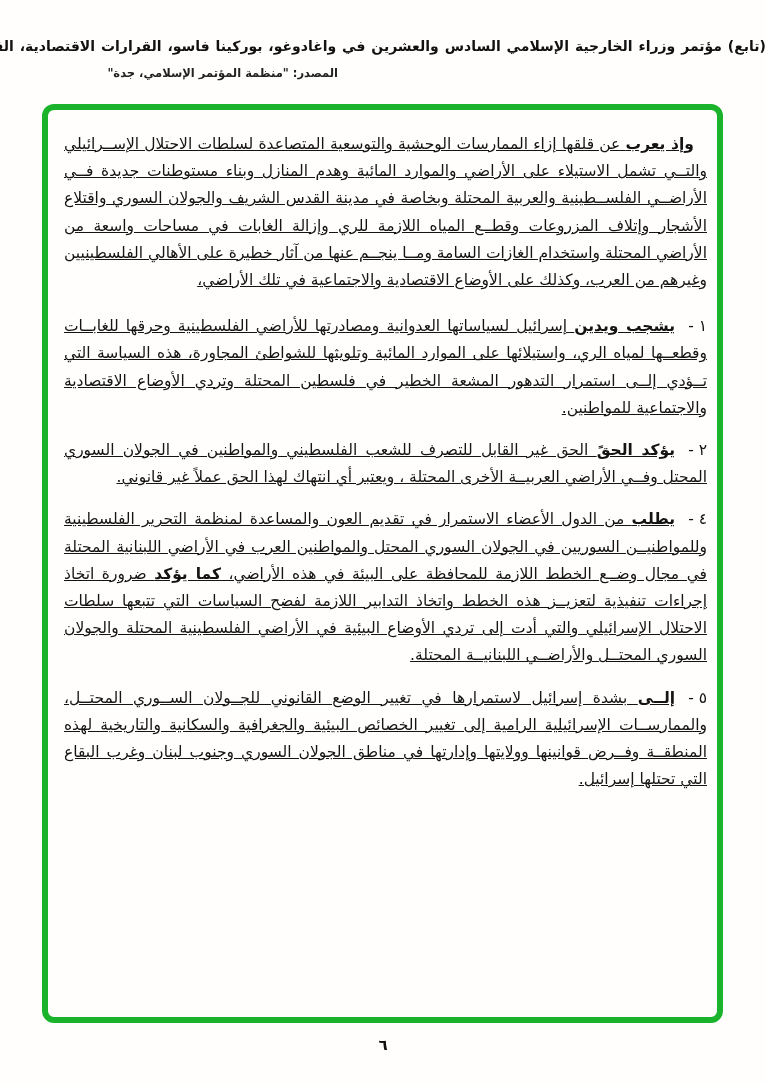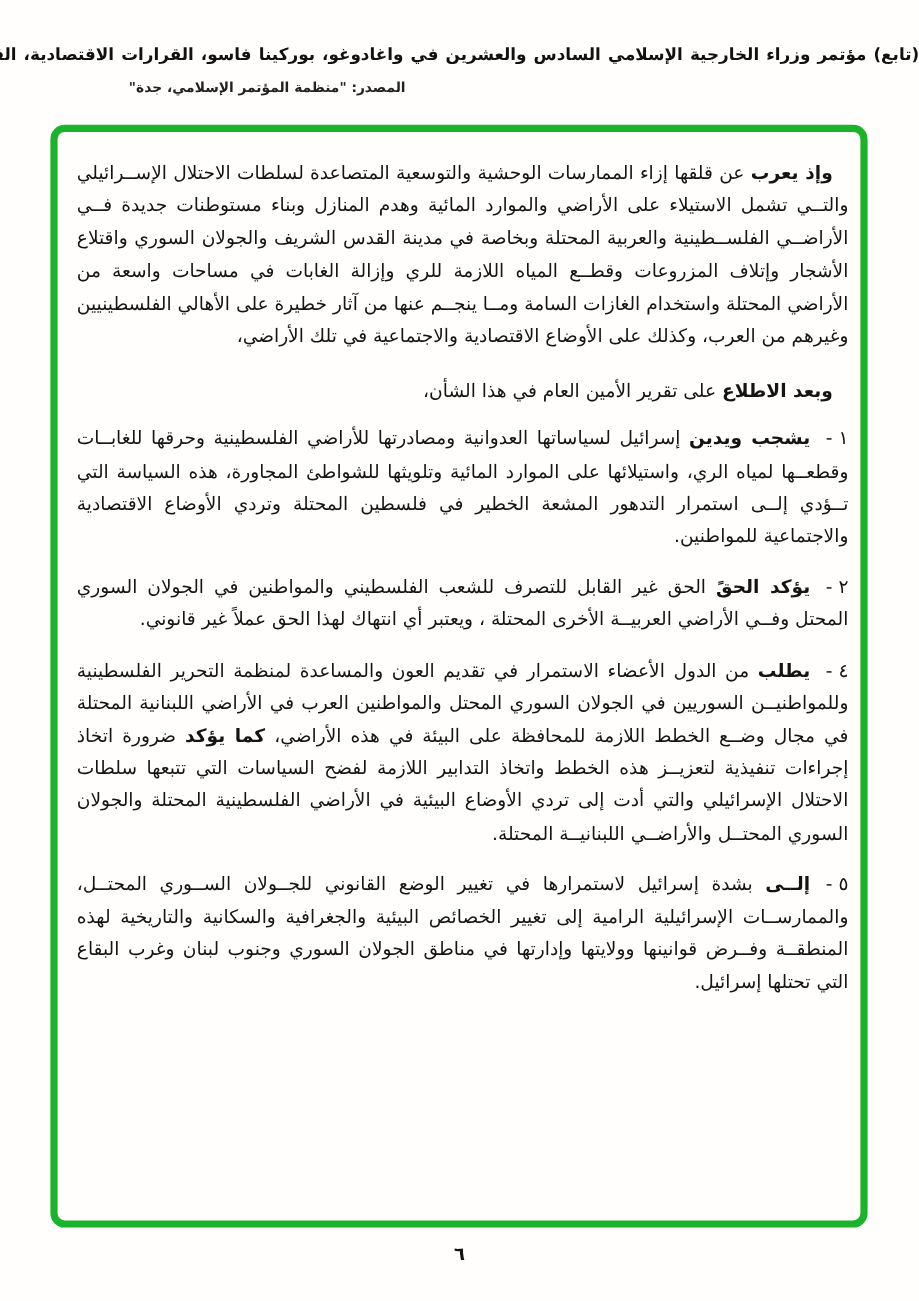--- a/index.html
+++ b/index.html
@@ -57,20 +57,21 @@
     border-radius: 12px;
     padding: 21px 10px 0 16px;
     background: #fffefd;
   }
   .doc-text {
     direction: rtl;
     text-align: justify;
     font-size: 15.5px;
     line-height: 27.2px;
     color: #141414;
+    text-decoration: underline;
   }
   .doc-text p {
     margin: 0 0 19px 0;
     text-indent: 13px;
   }
   .doc-text p.pre-last {
     margin-bottom: 12px;
   }
   .item {
     margin: 0 0 15px 0;
@@ -101,21 +102,20 @@
   <div class="header-line1">(تابع) مؤتمر وزراء الخارجية الإسلامي السادس والعشرين في واغادوغو، بوركينا فاسو، القرارات الاقتصادية، القرار الرقم ٢٦/٣٦-أق</div>
 
   <div class="header-line2">المصدر:  "منظمة المؤتمر الإسلامي، جدة"</div>
 
   <div class="green-box">
     <div class="doc-text">
 
       <p><span class="b">وإذ يعرب</span><span> عن قلقها إزاء الممارسات الوحشية والتوسعية المتصاعدة لسلطات الاحتلال الإســرائيلي والتــي تشمل الاستيلاء على الأراضي والموارد المائية وهدم المنازل وبناء مستوطنات جديدة فــي الأراضــي الفلســطينية والعربية المحتلة وبخاصة في مدينة القدس الشريف والجولان السوري واقتلاع الأشجار وإتلاف المزروعات وقطــع المياه اللازمة للري وإزالة الغابات في مساحات واسعة من الأراضي المحتلة واستخدام الغازات السامة ومــا ينجــم عنها من آثار خطيرة على الأهالي الفلسطينيين وغيرهم من العرب، وكذلك على الأوضاع الاقتصادية والاجتماعية في تلك الأراضي،</span></p>
 
 
-      <p class="pre-last"><span class="b">وبعد الاطلاع</span><span> على تقرير الأمين العام في هذا الشأن،</span></p>
 
       <div class="item">
         <span class="item-number">١ -</span><span><span class="b">يشجب ويدين</span><span> إسرائيل لسياساتها العدوانية ومصادرتها للأراضي الفلسطينية وحرقها للغابــات وقطعــها لمياه الري، واستيلائها على الموارد المائية وتلويثها للشواطئ المجاورة، هذه السياسة التي تــؤدي إلــى استمرار التدهور المشعة الخطير في فلسطين المحتلة وتردي الأوضاع الاقتصادية والاجتماعية للمواطنين.</span></span>
       </div>
 
       <div class="item">
         <span class="item-number">٢ -</span><span><span class="b">يؤكد الحقً</span><span> الحق غير القابل للتصرف للشعب الفلسطيني والمواطنين في الجولان السوري المحتل وفــي الأراضي العربيــة الأخرى المحتلة ، ويعتبر أي انتهاك لهذا الحق عملاً غير قانوني.</span></span>
       </div>
 
 

